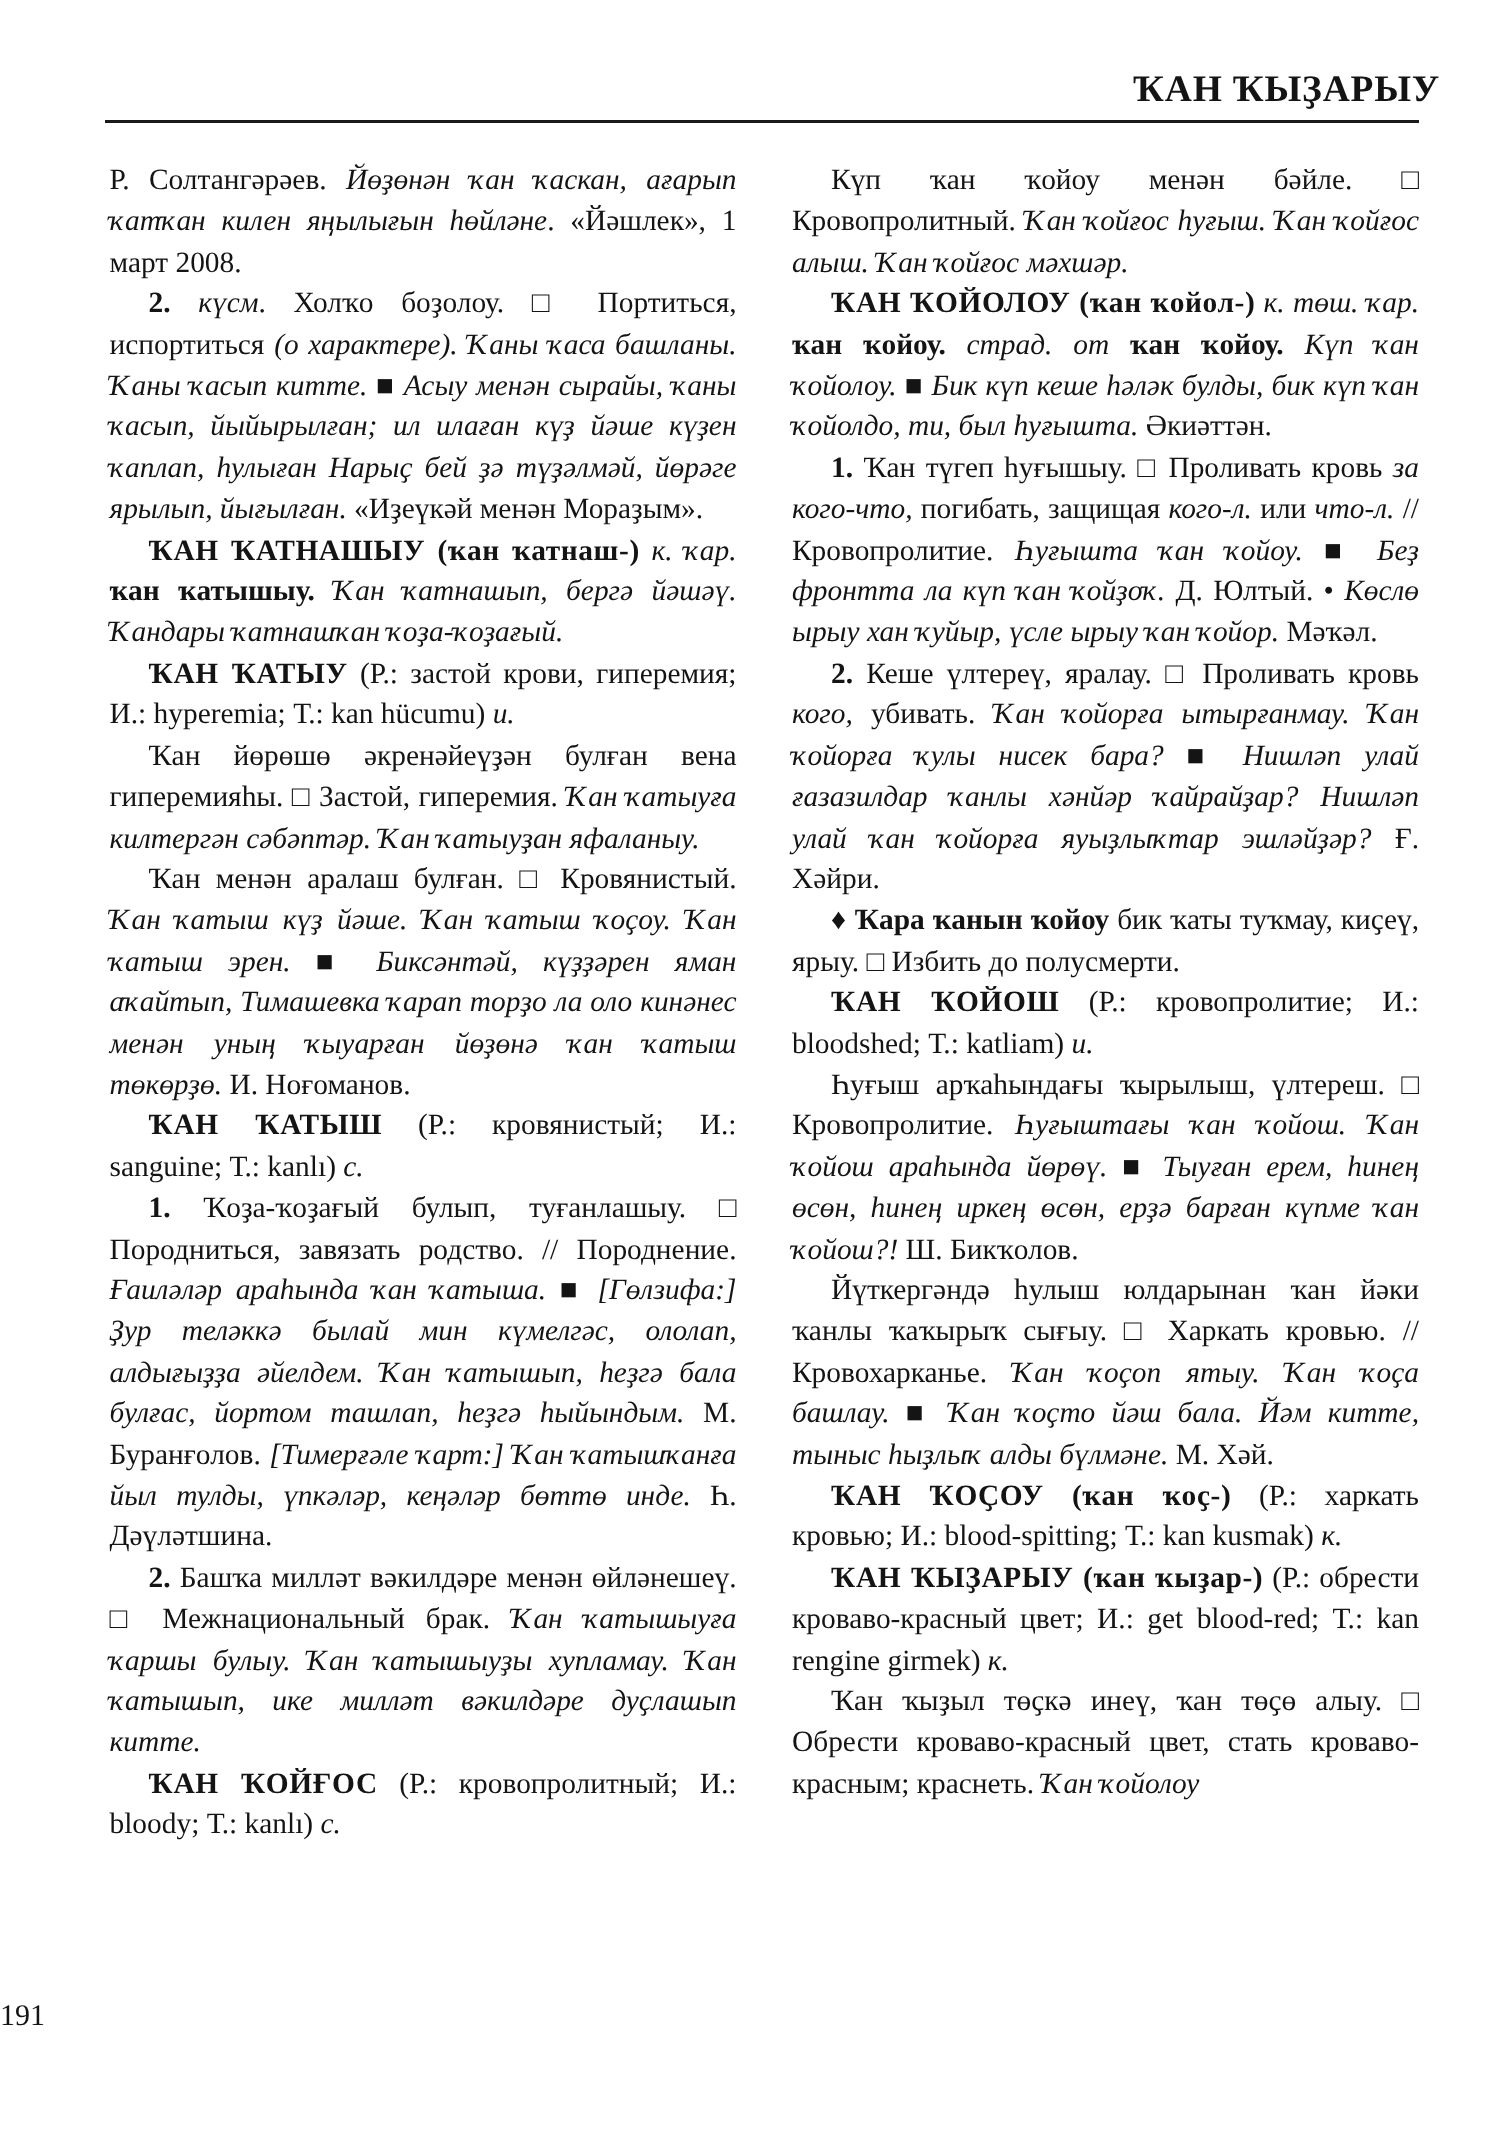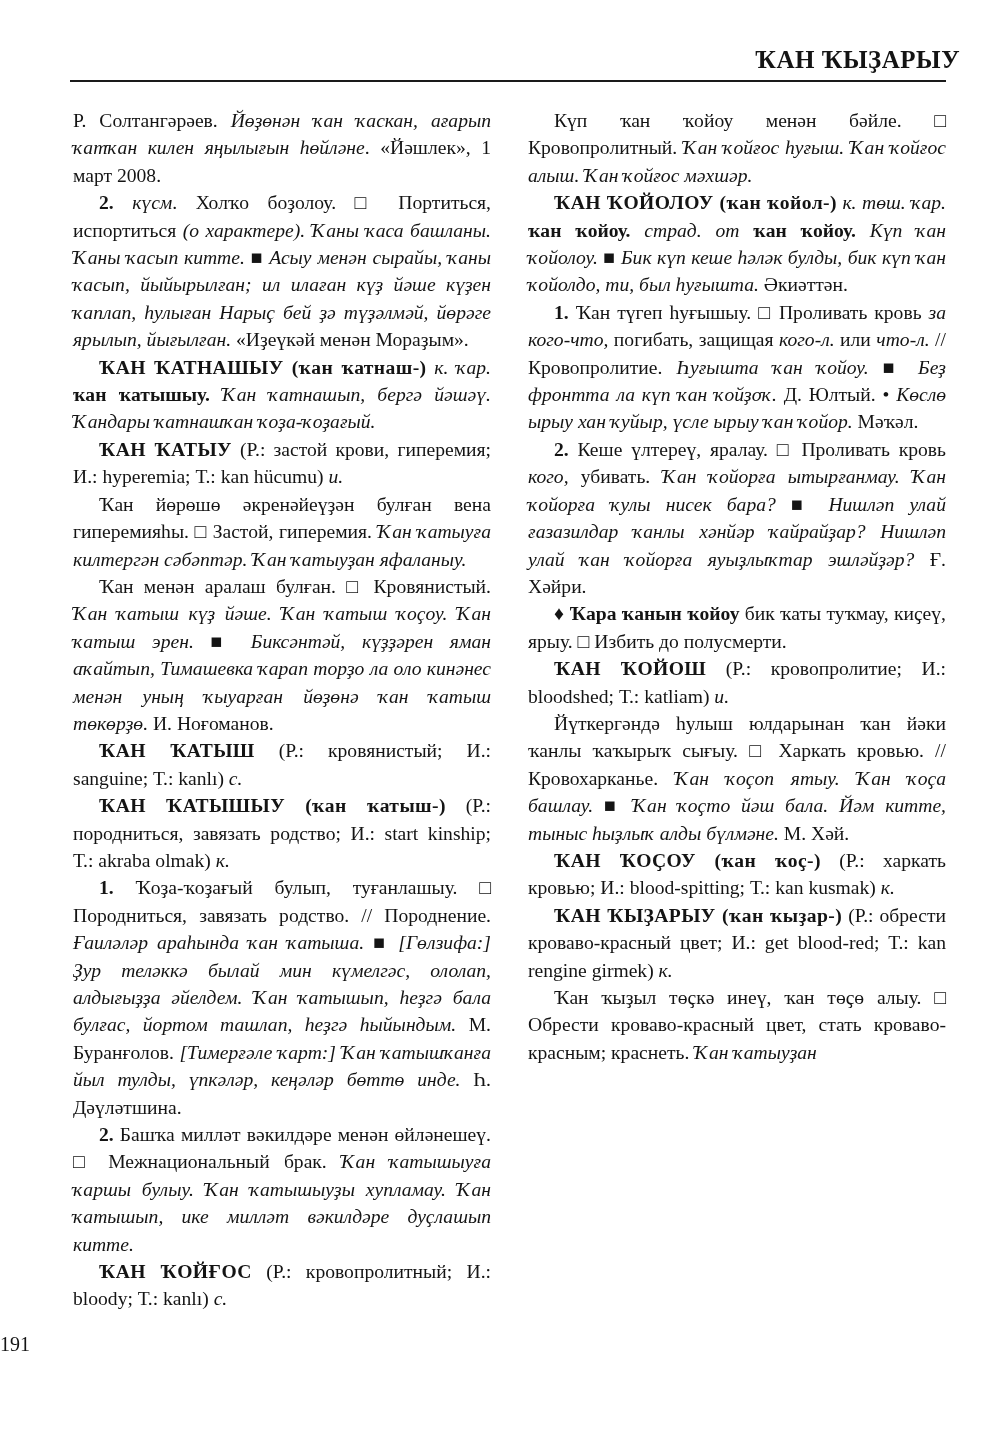--- a/index.html
+++ b/index.html
@@ -29,31 +29,31 @@
 <div class="rule"></div>
 
 <div class="col col-left">
     <p class="noind"><span class="">Р. Солтангәрәев. </span><span class="i">Йөҙөнән ҡан ҡаскан, ағарып ҡатҡан килен яңылығын һөйләне</span><span class="">. «Йәшлек», 1 март 2008.</span></p>
     <p class="ind"><span class="b">2. </span><span class="i">күсм</span><span class="">. Холҡо боҙолоу. □ Портиться, испортиться </span><span class="i">(о характере). Ҡаны ҡаса башланы. Ҡаны ҡасып китте.</span><span class=""> ■ </span><span class="i">Асыу менән сырайы, ҡаны ҡасып, йыйырылған; ил илаған күҙ йәше күҙен ҡаплап, һулыған Нарыҫ бей ҙә түҙәлмәй, йөрәге ярылып, йығылған.</span><span class=""> «Иҙеүкәй менән Мораҙым».</span></p>
     <p class="ind"><span class="hw">ҠАН ҠАТНАШЫУ (ҡан ҡатнаш-)</span><span class="i"> к. ҡар. </span><span class="b">ҡан ҡатышыу.</span><span class="i"> Ҡан ҡатнашып, бергә йәшәү. Ҡандары ҡатнашҡан ҡоҙа-ҡоҙағый.</span></p>
     <p class="ind"><span class="hw">ҠАН ҠАТЫУ</span><span class=""> (Р.: застой крови, гиперемия; И.: hyperemia; Т.: kan hücumu) </span><span class="i">и.</span></p>
     <p class="ind"><span class="">Ҡан йөрөшө әкренәйеүҙән булған вена гиперемияһы. □ Застой, гиперемия. </span><span class="i">Ҡан ҡатыуға килтергән сәбәптәр. Ҡан ҡатыуҙан яфаланыу.</span></p>
     <p class="ind"><span class="">Ҡан менән аралаш булған. □ Кровянистый. </span><span class="i">Ҡан ҡатыш күҙ йәше. Ҡан ҡатыш ҡоҫоу. Ҡан ҡатыш эрен.</span><span class=""> ■ </span><span class="i">Биксәнтәй, күҙҙәрен яман аҡайтып, Тимашевка ҡарап торҙо ла оло кинәнес менән уның ҡыуарған йөҙөнә ҡан ҡатыш төкөрҙө.</span><span class=""> И. Ноғоманов.</span></p>
     <p class="ind"><span class="hw">ҠАН ҠАТЫШ</span><span class=""> (Р.: кровянистый; И.: sanguine; Т.: kanlı) </span><span class="i">с.</span></p>
-    <p class="ind"><span class="hw">ҠАН ҠАТЫШЫУ (ҡан ҡатыш-)</span><span class=""> (Р.: породниться, завязать родство; И.: start kinship; Т.: akraba olmak) </span><span class="i">к.</span></p>
     <p class="ind"><span class="b">1. </span><span class="">Ҡоҙа-ҡоҙағый булып, туғанлашыу. □ Породниться, завязать родство. // Породнение. </span><span class="i">Ғаиләләр араһында ҡан ҡатыша.</span><span class=""> ■ </span><span class="i">[Гөлзифа:] Ҙур теләккә былай мин күмелгәс, ололап, алдығыҙҙа әйелдем. Ҡан ҡатышып, һеҙгә бала булғас, йортом ташлап, һеҙгә һыйындым.</span><span class=""> М. Буранғолов. </span><span class="i">[Тимерғәле ҡарт:] Ҡан ҡатышҡанға йыл тулды, үпкәләр, кеңәләр бөттө инде.</span><span class=""> Һ. Дәүләтшина.</span></p>
     <p class="ind"><span class="b">2. </span><span class="">Башҡа милләт вәкилдәре менән өйләнешеү. □ Межнациональный брак. </span><span class="i">Ҡан ҡатышыуға ҡаршы булыу. Ҡан ҡатышыуҙы хупламау. Ҡан ҡатышып, ике милләт вәкилдәре дуҫлашып китте.</span></p>
     <p class="ind"><span class="hw">ҠАН ҠОЙҒОС</span><span class=""> (Р.: кровопролитный; И.: bloody; Т.: kanlı) </span><span class="i">с.</span></p>
   </div>
 <div class="col col-right">
     <p class="ind"><span class="">Күп ҡан ҡойоу менән бәйле. □ Кровопролитный. </span><span class="i">Ҡан ҡойғос һуғыш. Ҡан ҡойғос алыш. Ҡан ҡойғос мәхшәр.</span></p>
     <p class="ind"><span class="hw">ҠАН ҠОЙОЛОУ (ҡан ҡойол-)</span><span class="i"> к. төш. ҡар. </span><span class="b">ҡан ҡойоу.</span><span class="i"> страд. от </span><span class="b">ҡан ҡойоу.</span><span class="i"> Күп ҡан ҡойолоу.</span><span class=""> ■ </span><span class="i">Бик күп кеше һәләк булды, бик күп ҡан ҡойолдо, ти, был һуғышта.</span><span class=""> Әкиәттән.</span></p>
     <p class="ind"><span class="b">1. </span><span class="">Ҡан түгеп һуғышыу. □ Проливать кровь </span><span class="i">за кого-что,</span><span class=""> погибать, защищая </span><span class="i">кого-л.</span><span class=""> или </span><span class="i">что-л.</span><span class=""> // Кровопролитие. </span><span class="i">Һуғышта ҡан ҡойоу.</span><span class=""> ■ </span><span class="i">Беҙ фронтта ла күп ҡан ҡойҙоҡ.</span><span class=""> Д. Юлтый. • </span><span class="i">Көслө ырыу хан ҡуйыр, үсле ырыу ҡан ҡойор.</span><span class=""> Мәҡәл.</span></p>
     <p class="ind"><span class="b">2. </span><span class="">Кеше үлтереү, яралау. □ Проливать кровь </span><span class="i">кого,</span><span class=""> убивать. </span><span class="i">Ҡан ҡойорға ытырғанмау. Ҡан ҡойорға ҡулы нисек бара?</span><span class=""> ■ </span><span class="i">Нишләп улай ғазазилдар ҡанлы хәнйәр ҡайрайҙар? Нишләп улай ҡан ҡойорға яуыҙлыҡтар эшләйҙәр?</span><span class=""> Ғ. Хәйри.</span></p>
     <p class="ind"><span class="">♦ </span><span class="b">Ҡара ҡанын ҡойоу</span><span class=""> бик ҡаты туҡмау, киҫеү, ярыу. □ Избить до полусмерти.</span></p>
     <p class="ind"><span class="hw">ҠАН ҠОЙОШ</span><span class=""> (Р.: кровопролитие; И.: bloodshed; Т.: katliam) </span><span class="i">и.</span></p>
+    <p class="ind"><span class="">Һуғыш арҡаһындағы ҡырылыш, үлтереш. □ Кровопролитие. </span><span class="i">Һуғыштағы ҡан ҡойош. Ҡан ҡойош араһында йөрөү.</span><span class=""> ■ </span><span class="i">Тыуған ерем, һинең өсөн, һинең иркең өсөн, ерҙә барған күпме ҡан ҡойош?!</span><span class=""> Ш. Бикҡолов.</span></p>
     <p class="ind"><span class="">Йүткергәндә һулыш юлдарынан ҡан йәки ҡанлы ҡаҡырыҡ сығыу. □ Харкать кровью. // Кровохарканье. </span><span class="i">Ҡан ҡоҫоп ятыу. Ҡан ҡоҫа башлау.</span><span class=""> ■ </span><span class="i">Ҡан ҡоҫто йәш бала. Йәм китте, тыныс һыҙлыҡ алды бүлмәне.</span><span class=""> М. Хәй.</span></p>
     <p class="ind"><span class="hw">ҠАН ҠОҪОУ (ҡан ҡоҫ-)</span><span class=""> (Р.: харкать кровью; И.: blood-spitting; Т.: kan kusmak) </span><span class="i">к.</span></p>
     <p class="ind"><span class="hw">ҠАН ҠЫҘАРЫУ (ҡан ҡыҙар-)</span><span class=""> (Р.: обрести кроваво-красный цвет; И.: get blood-red; Т.: kan rengine girmek) </span><span class="i">к.</span></p>
-    <p class="ind"><span class="">Ҡан ҡыҙыл төҫкә инеү, ҡан төҫө алыу. □ Обрести кроваво-красный цвет, стать кроваво-красным; краснеть. </span><span class="i">Ҡан ҡатыуҙан</span></p>
+    <p class="ind"><span class="">Ҡан ҡыҙыл төҫкә инеү, ҡан төҫө алыу. □ Обрести кроваво-красный цвет, стать кроваво-красным; краснеть. </span><span class="i">Ҡан ҡойолоу</span></p>
   </div>
 
 <div class="page-number">191</div>
 
 </body></html>

